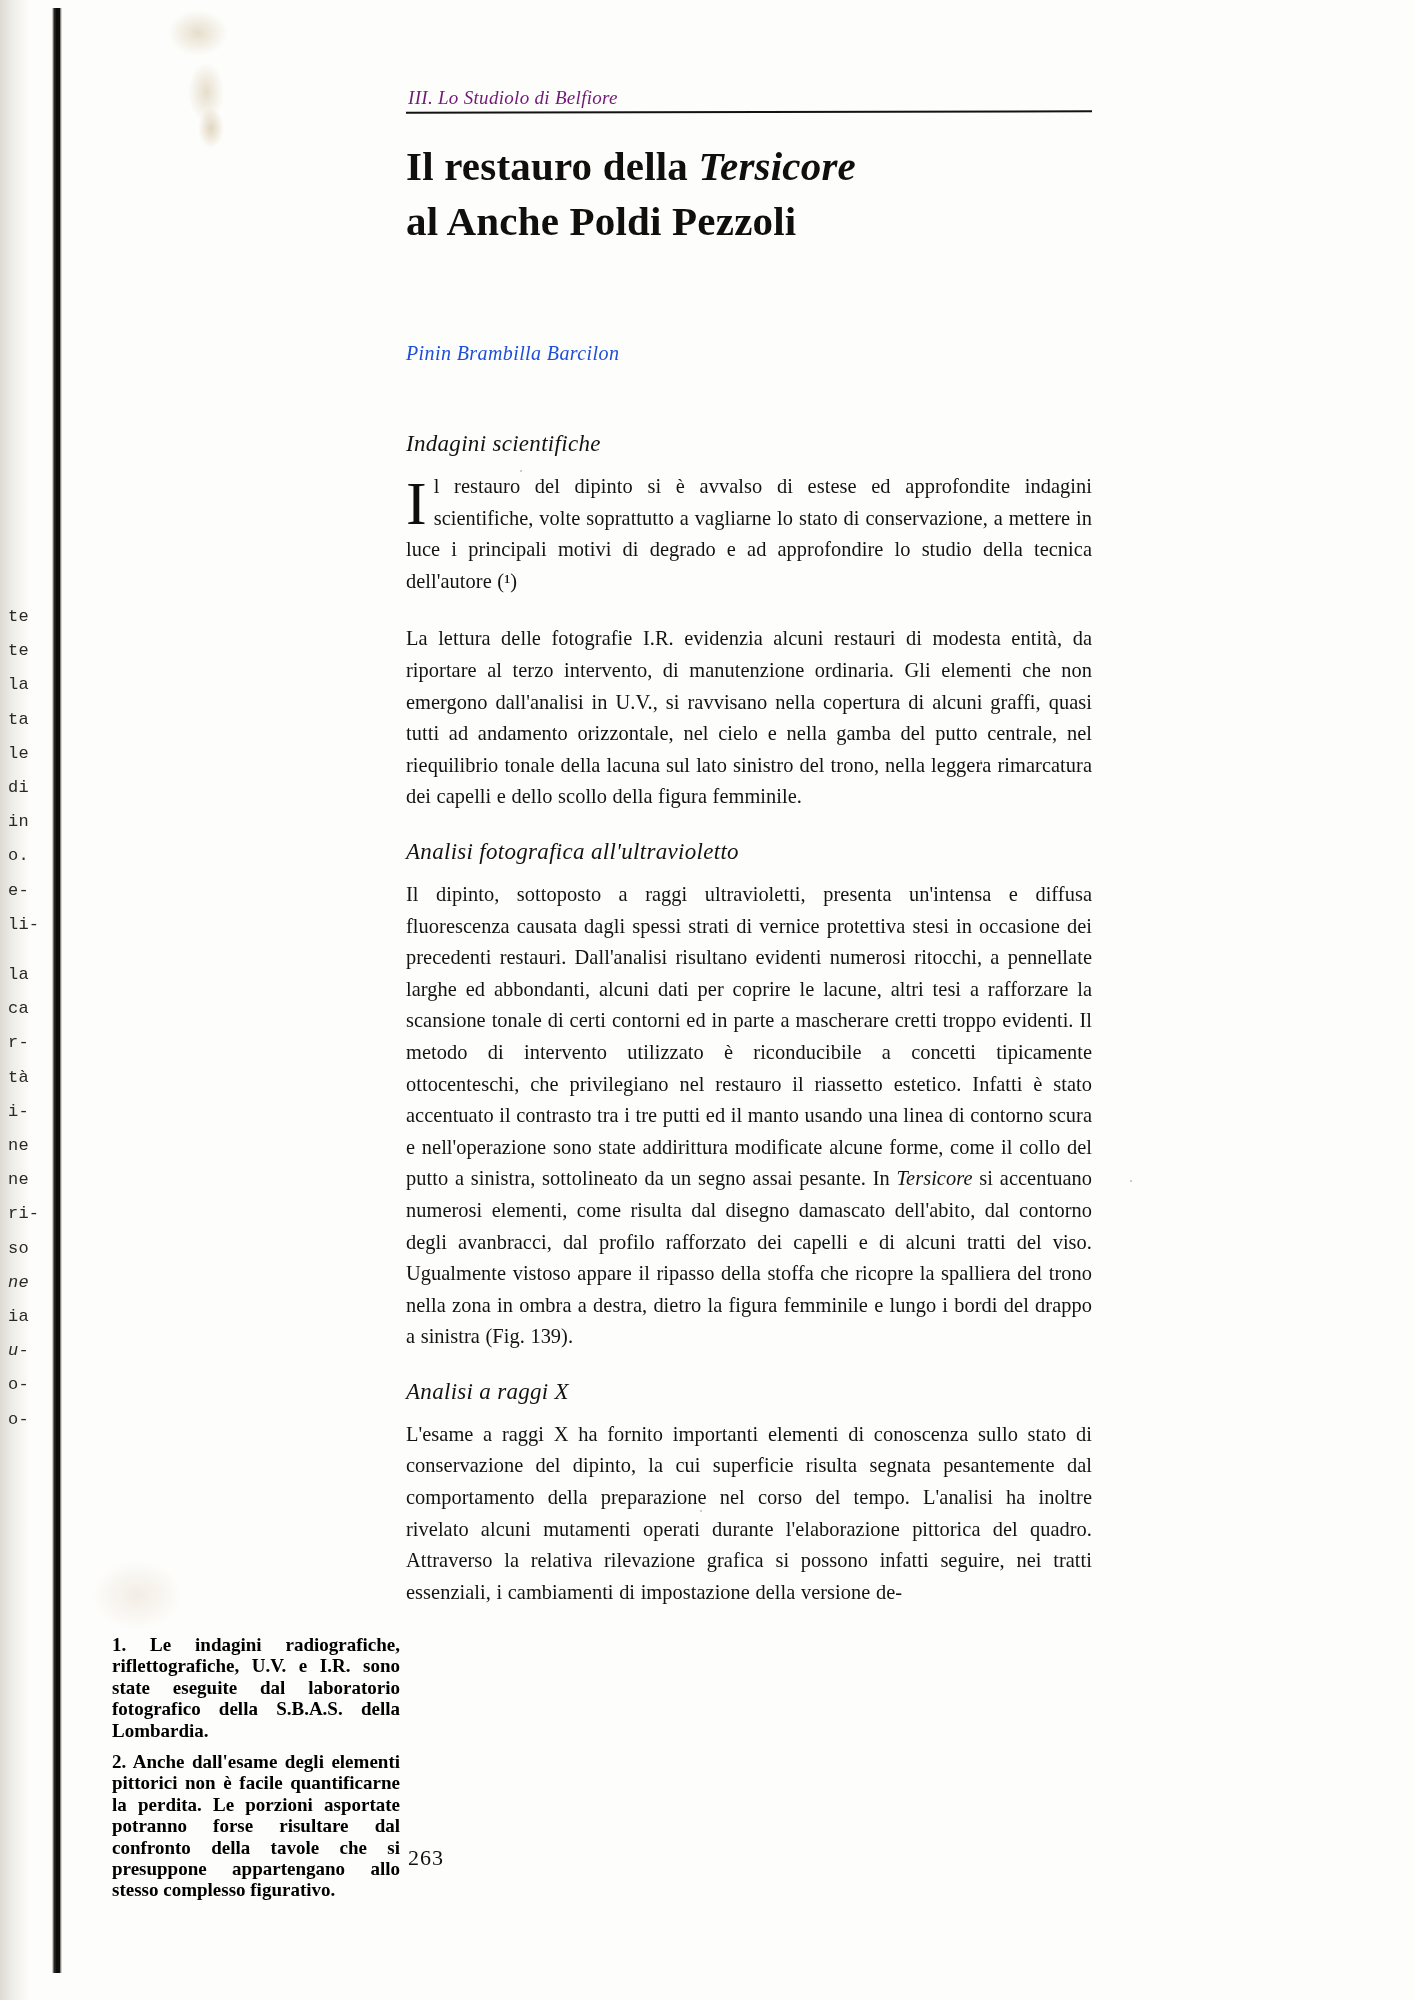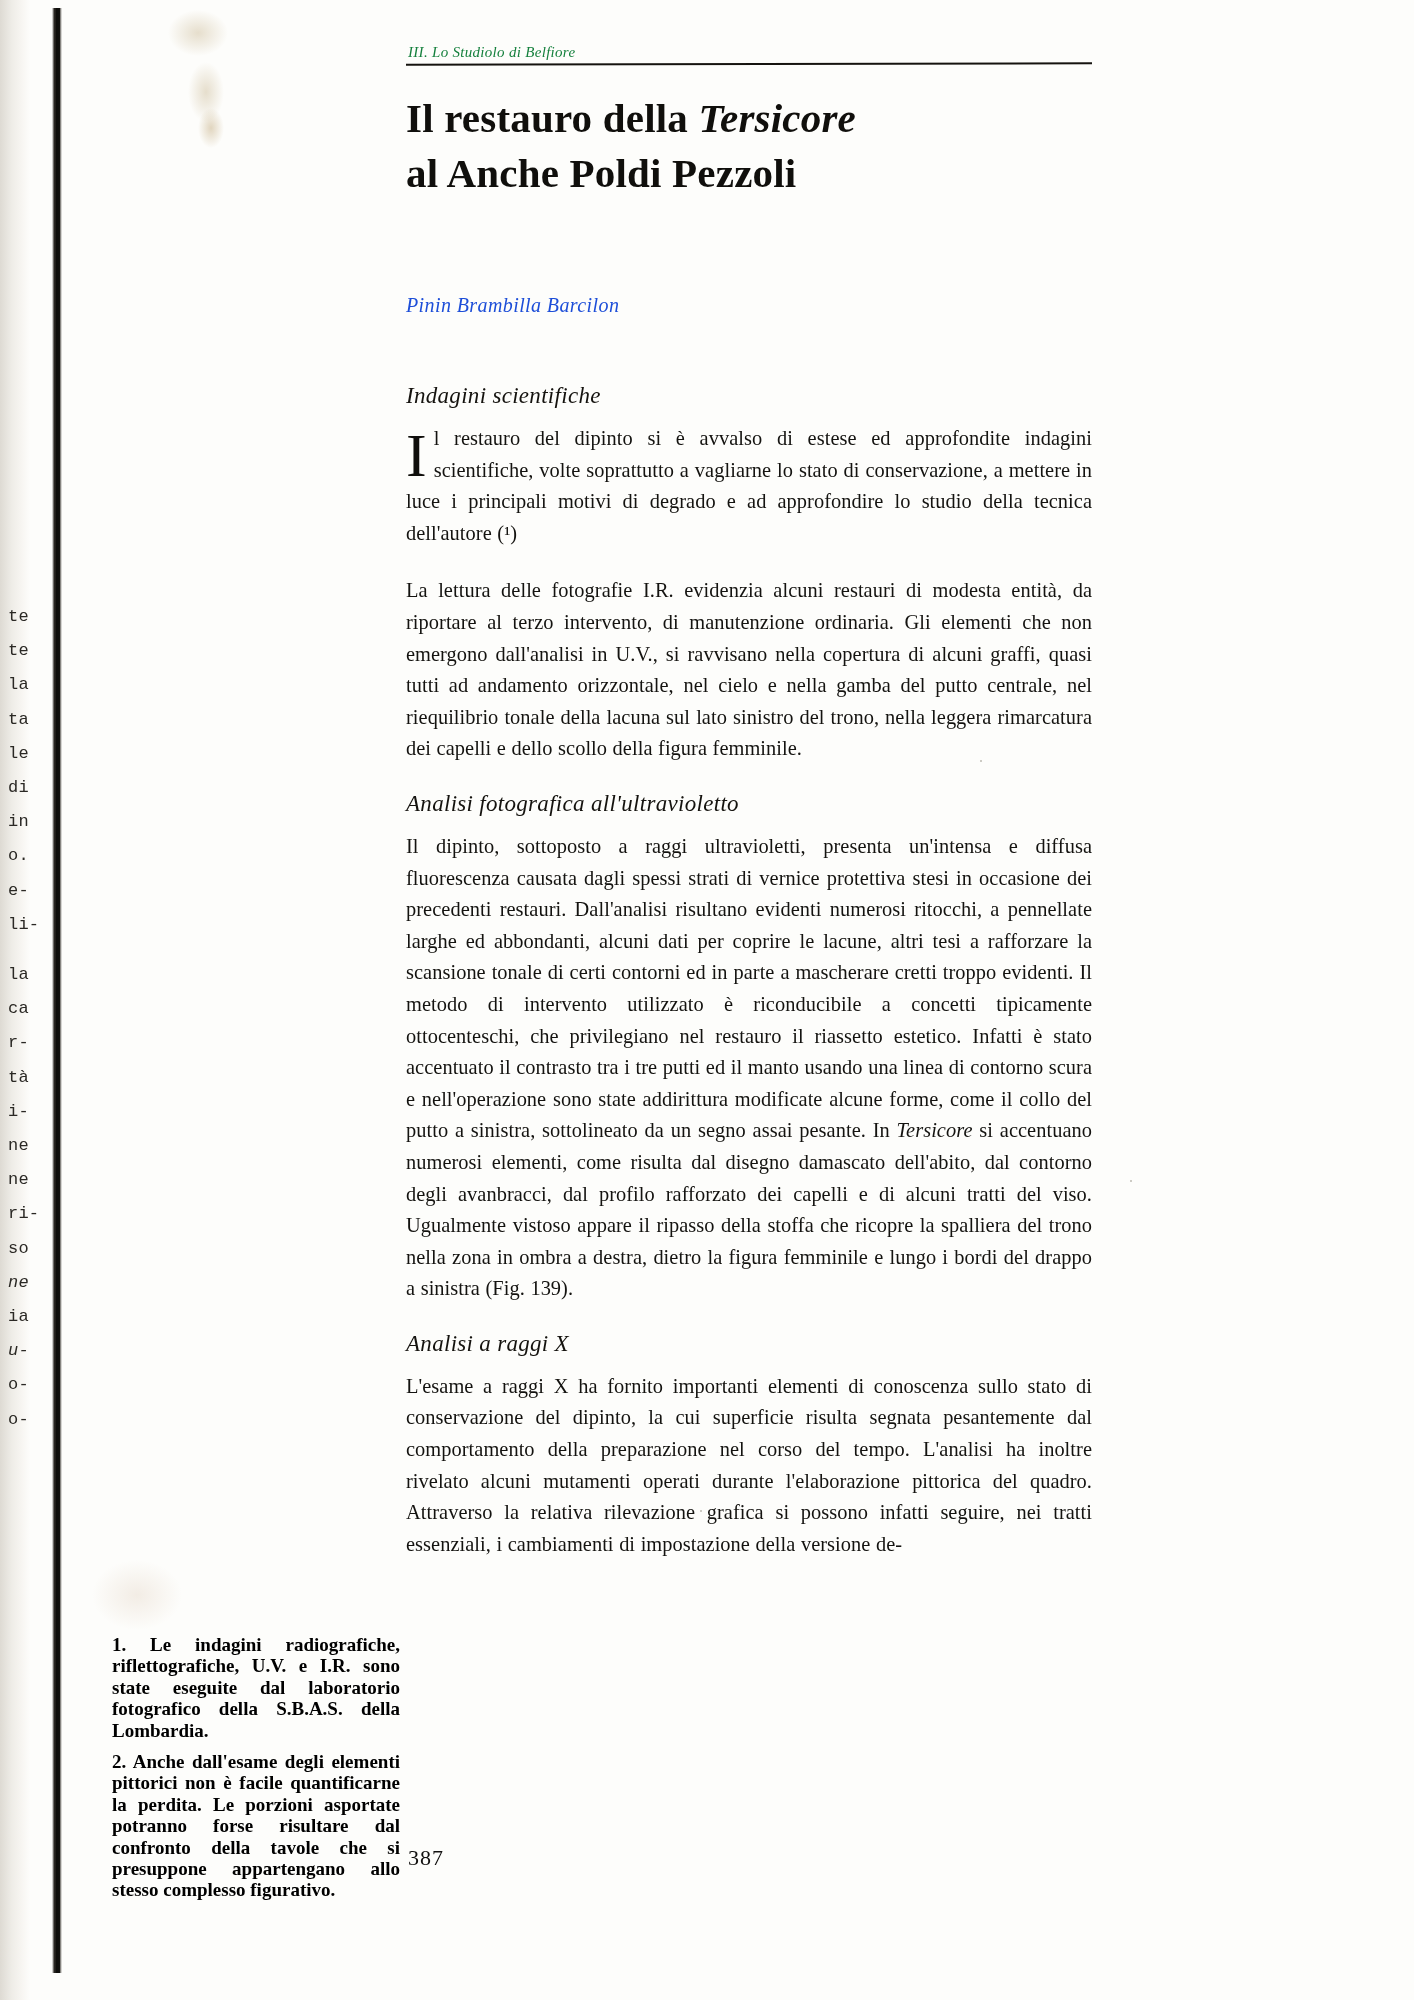--- a/index.html
+++ b/index.html
@@ -83,26 +83,27 @@
   
   .content {
     position: absolute;
     left: 406px;
     top: 44px;
     width: 686px;
   }
 
   .running-head {
     font-style: italic;
-    font-size: 15px;
+    font-size: 19px;
     letter-spacing: .3px;
-    color: #15803d;
+    color: #701a75;
     padding-left: 2px;
     margin-bottom: 2px;
     font-family: "Liberation Serif", "DejaVu Serif", serif;
+    margin-top: 43px;
   }
   .head-rule {
     height: 2px;
     background: #15130f;
     width: 686px;
     margin-bottom: 26px;
     transform: rotate(-0.12deg);
   }
 
   h1.article-title {
@@ -260,15 +261,15 @@
       <p class="body">L'esame a raggi X ha fornito importanti elementi di conoscenza sullo stato di conservazione del dipinto, la cui superficie risulta segnata pesantemente dal comportamento della preparazione nel corso del tempo. L'analisi ha inoltre rivelato alcuni mutamenti operati durante l'elaborazione pittorica del quadro. Attraverso la relativa rilevazione grafica si possono infatti seguire, nei tratti essenziali, i cambiamenti di impostazione della versione de-</p>
     </div>
 
   </div>
 
   <div class="footnotes">
     <p class="fn"><span class="num">1.</span><span> Le indagini radiografiche, riflettografiche, U.V. e I.R. sono state eseguite dal laboratorio fotografico della S.B.A.S. della Lombardia.</span></p>
     <p class="fn"><span class="num">2.</span><span> Anche dall'esame degli elementi pittorici non è facile quantificarne la perdita. Le porzioni asportate potranno forse risultare dal confronto della tavole che si presuppone appartengano allo stesso complesso figurativo.</span></p>
   </div>
 
-  <div class="folio">387</div>
+  <div class="folio">263</div>
 
 </div>
 
 </body></html>

